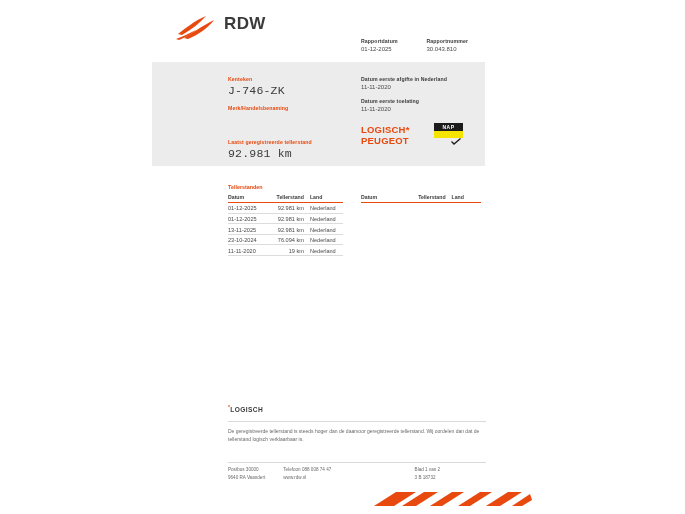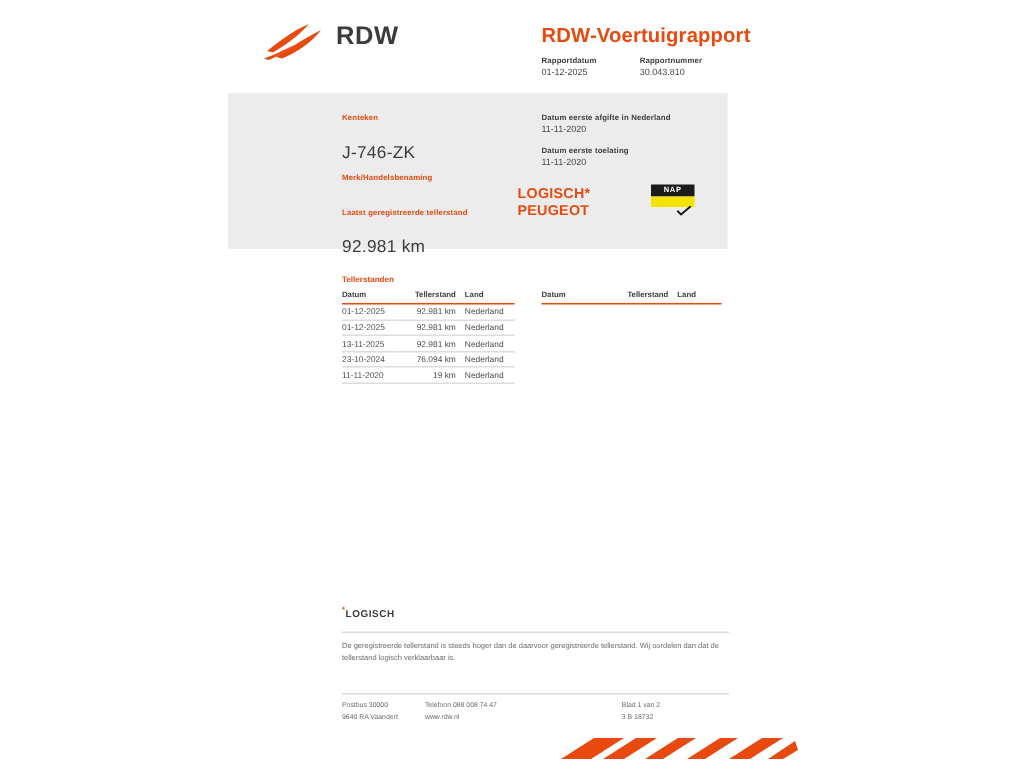--- a/index.html
+++ b/index.html
@@ -108,41 +108,42 @@
     letter-spacing: 0.1px;
     display: block;
   }
   .field-label.dark {
     color: #3b3b3b;
   }
   .field-value-big {
     font-size: 11.5px;
     color: #3b3b3b;
     display: block;
-    margin-top: 14px;
+    margin-top: 2px;
     margin-bottom: 8px;
     letter-spacing: 0.2px;
+    font-family: Liberation Mono, monospace;
   }
   .field-value-small {
     font-size: 6px;
     color: #4a4a4a;
     display: block;
     margin-top: 2px;
     margin-bottom: 8px;
   }
   .odo-block {
     position: absolute;
     left: 228px;
     top: 139px;
     width: 140px;
   }
   
   .verdict {
     position: absolute;
-    left: 345px;
+    left: 361px;
     top: 124px;
     font-size: 9.5px;
     font-weight: bold;
     color: #e8490f;
     line-height: 11px;
     letter-spacing: 0.2px;
   }
   .nap-stamp {
     position: absolute;
     left: 434px;
@@ -278,21 +279,20 @@
 
   <div class="header">
     <div class="rdw-logo-mark">
       <svg width="42" height="26" viewBox="0 0 42 26">
         <path d="M2 20 C10 14 18 7 30 2 C24 9 16 15 6 21 Z" fill="#e8490f"></path>
         <path d="M8 24 C16 19 26 12 38 6 C32 14 22 21 12 25 Z" fill="#e8490f"></path>
         <path d="M0 25 C6 23 12 20 20 16 C14 21 8 24 3 26 Z" fill="#e8490f"></path>
       </svg>
     </div>
     <div class="rdw-wordmark">RDW</div>
-    <div class="report-title">RDW-Voertuigrapport</div>
     <div class="meta-row">
       <div class="meta-col c1">
         <span class="meta-label">Rapportdatum</span>
         <span class="meta-value">01-12-2025</span>
       </div>
       <div class="meta-col c2">
         <span class="meta-label">Rapportnummer</span>
         <span class="meta-value">30.043.810</span>
       </div>
     </div>

